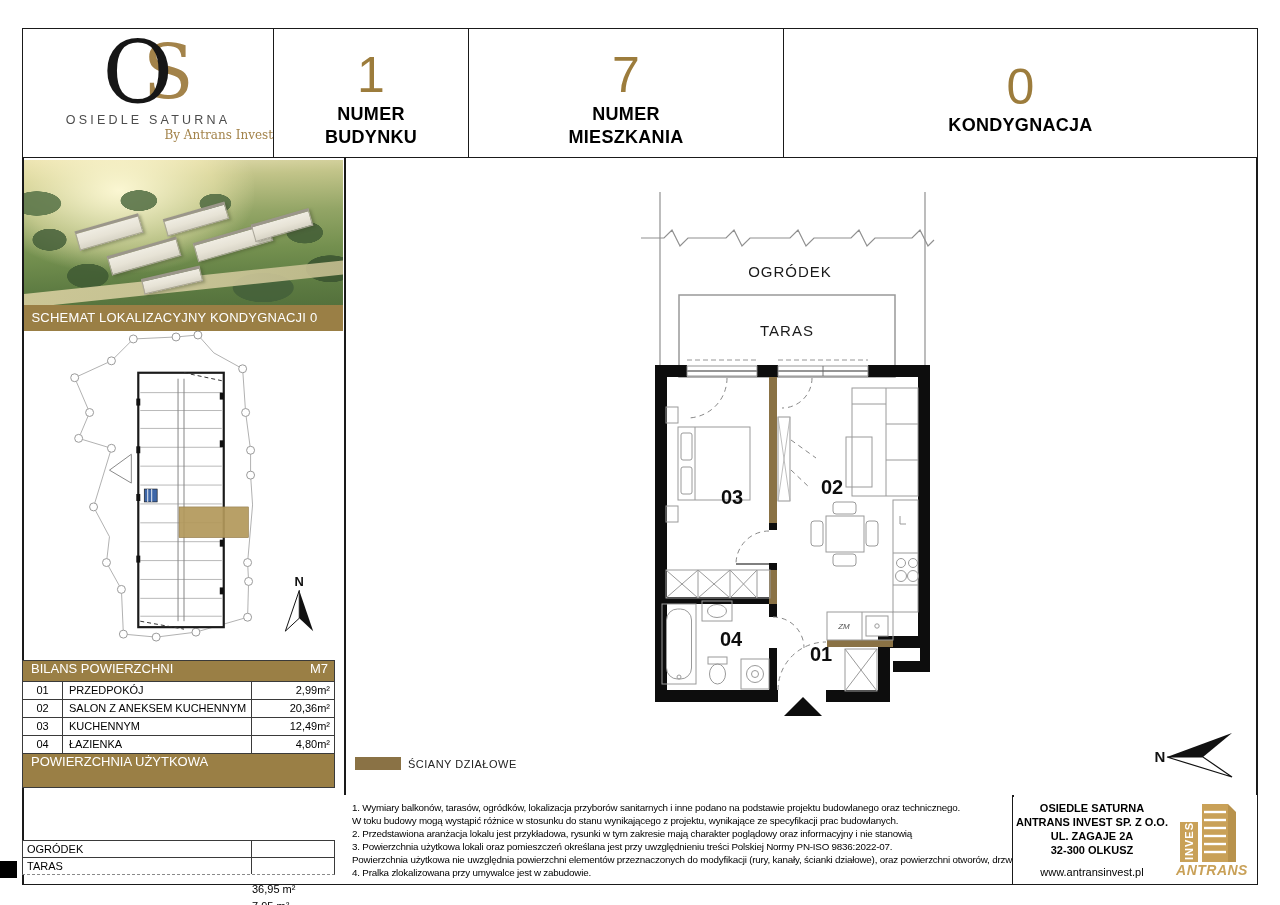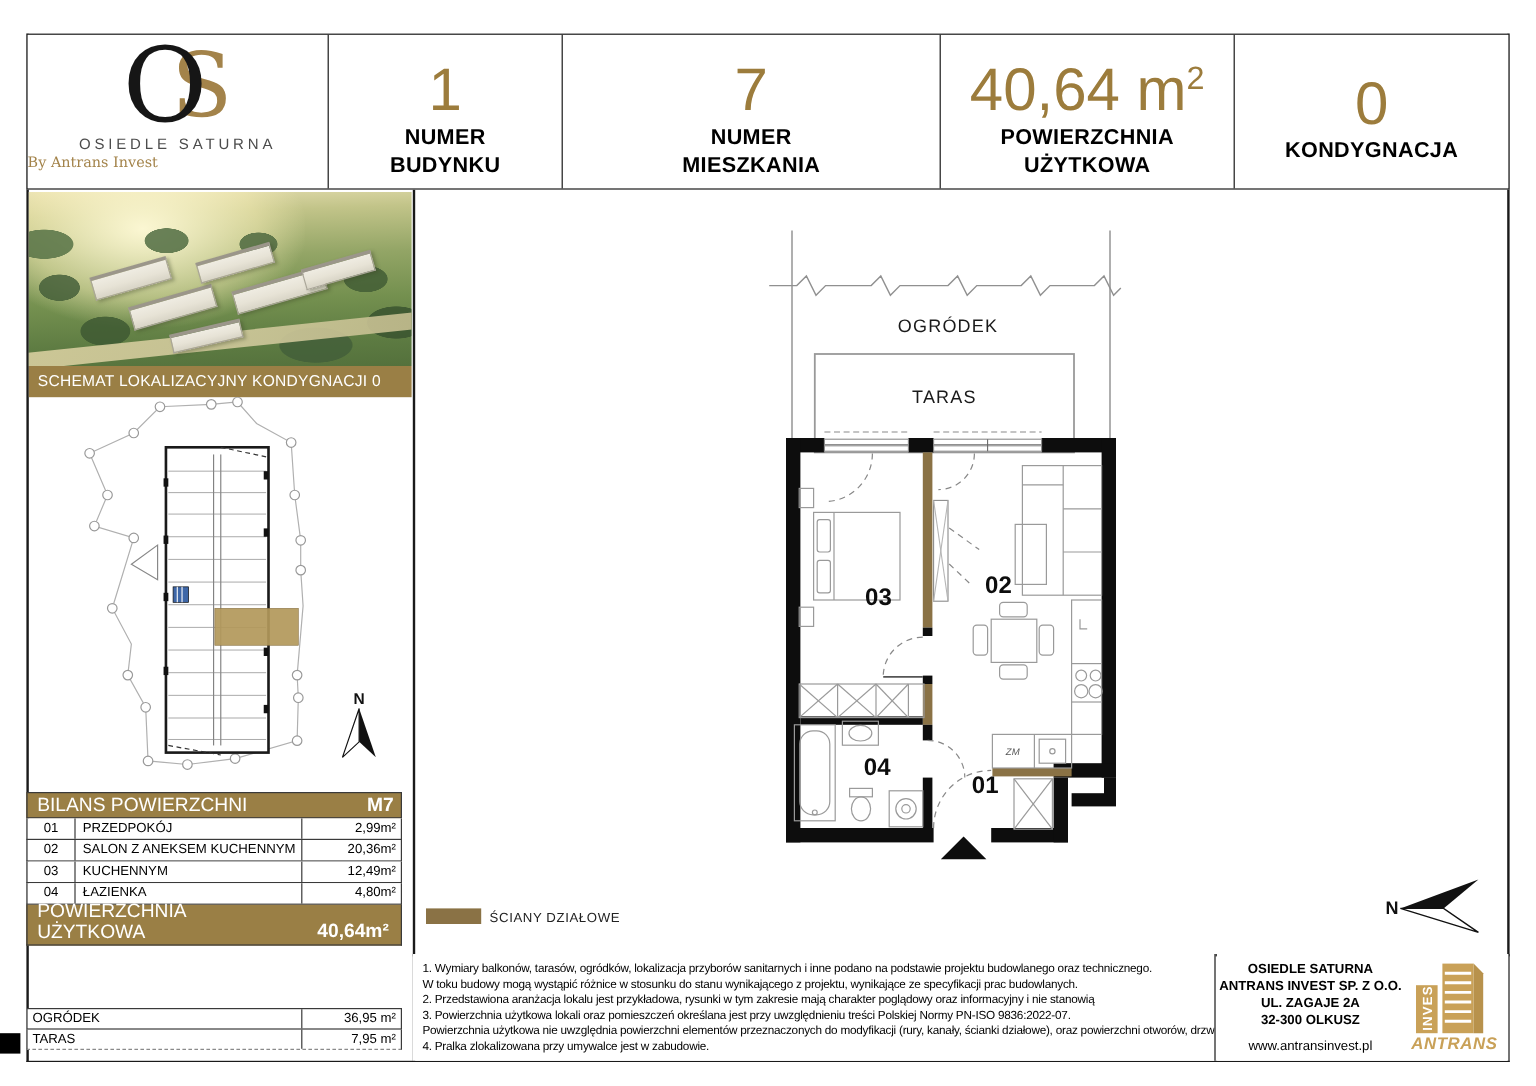--- a/index.html
+++ b/index.html
@@ -13,21 +13,21 @@
   .divider-v   { position:absolute; left:344px;  top:158px; width:1.5px; height:727px; background:#1a1a1a; }
   .hline-footer{ position:absolute; left:344px;  top:795px; width:914px; height:1.5px; background:#1a1a1a; }
 
   
   .header { position:absolute; left:22px; top:28px; width:1236px; height:130px; border:1.5px solid #1a1a1a; display:flex; background:#fff; }
   .logo-cell { width:251px; border-right:1.5px solid #1a1a1a; padding-top:2px; }
   .monogram { height:82px; display:flex; align-items:center; justify-content:center; }
   .mono-o { font-family:"DejaVu Serif", serif; font-size:86px; line-height:80px; color:#161616; position:relative; z-index:2; }
   .mono-s { font-family:"DejaVu Serif", serif; font-size:74px; line-height:80px; color:#A3834A; margin-left:-30px; position:relative; z-index:1; }
   .logo-name { font-size:12.5px; letter-spacing:3.2px; color:#4c4c4c; text-align:center; }
-  .logo-byline { font-family:"DejaVu Serif", serif; font-size:12px; color:#A3834A; text-align:left; margin-top:1px; }
+  .logo-byline { font-family:"DejaVu Serif", serif; font-size:12px; color:#A3834A; text-align:right; margin-top:1px; }
   .hcell { display:flex; flex-direction:column; align-items:center; justify-content:center; border-right:1.5px solid #1a1a1a; }
   .hcell:last-child { border-right:none; }
   .hcell-1 { width:195px; } .hcell-2 { width:315px; } .hcell-3 { width:245px; } .hcell-4 { flex:1; }
   .num { font-size:50px; line-height:56px; color:#9C7C3C; }
   .num sup { font-size:27px; }
   .hlabel { font-size:18px; font-weight:bold; color:#000; line-height:23px; letter-spacing:.3px; text-align:center; }
 
   
   .photo { position:absolute; left:23.5px; top:159.5px; width:319px; height:145px; overflow:hidden;
     background:linear-gradient(178deg,#e3dcae 0%,#c2c489 14%,#93a566 38%,#74904f 62%,#5d7b42 85%,#54713c 100%); }
@@ -50,37 +50,37 @@
   .b3{left:140px;top:50px;width:64px;height:18px;} .b4{left:170px;top:72px;width:78px;height:20px;}
   .b5{left:228px;top:56px;width:60px;height:18px;} .b6{left:118px;top:112px;width:60px;height:16px;transform:rotate(-13deg);}
 
   .goldbar { position:absolute; left:23.5px; top:305px; width:319px; height:26px; background:#9A7F45;
     color:#fff; font-size:13px; line-height:26px; padding-left:8px; letter-spacing:.2px; }
 
   .schematic-svg { position:absolute; left:23.5px; top:331px; width:320px; height:325px; }
 
   
   .bilans { position:absolute; left:22px; top:660px; width:313px; font-size:11px; color:#000; }
-  .bt-gold { background:#9A7F45; color:#fff; display:flex; align-items:flex-end; height:22px;
-    border:1px solid #3a3a3a; padding:0 6px 0 8px; font-size:16px; }
+  .bt-gold { background:#9A7F45; color:#fff; display:flex; align-items:flex-start; height:22px;
+    border:1px solid #3a3a3a; padding:0 6px 0 8px; font-size:13px; }
   .bt-gold .grow { flex:1; }
   .bt-row { display:flex; align-items:stretch; height:18px; border:1px solid #3a3a3a; border-top:none; background:#fff; }
   .bt-no { width:40px; text-align:center; border-right:1px solid #3a3a3a; line-height:17px; }
   .bt-name { flex:1; padding-left:6px; border-right:1px solid #3a3a3a; line-height:17px; }
   .bt-area { width:82px; text-align:right; padding-right:4px; line-height:17px; }
   .bt-total { border-top:none; height:34px; }
   .bt-total .bt-area { font-weight:bold; line-height:21px;margin-top:36px; }
 
   
   .outdoor { position:absolute; left:22px; top:840px; width:313px; font-size:11px; background:#fff; }
   .od-row { display:flex; height:17.5px; border:1px solid #3a3a3a; border-top:none; align-items:stretch; }
   .od-row:first-child { border-top:1px solid #3a3a3a; }
   .od-row:last-child { border-bottom:1.5px dashed #8a8a8a; }
   .od-name { flex:1; padding-left:4px; border-right:1px solid #3a3a3a; line-height:16px; }
-  .od-area { width:82px; text-align:right; padding-right:4px; line-height:16px; }
+  .od-area { width:82px; text-align:left; padding-right:4px; line-height:16px;margin-top:40px; }
   .smudge { filter:blur(1.1px); opacity:.45; }
 
   .edge-square { position:absolute; left:0; top:861px; width:17px; height:17px; background:#000; }
 
   .plan-svg { position:absolute; left:344px; top:158px; width:914px; height:637px; }
 
   
   .disclaimer { position:absolute; left:344px; top:795px; width:669px; height:89px; border-right:1.5px solid #1a1a1a;
     padding:6px 4px 0 8px; font-size:9.8px; letter-spacing:-0.2px; line-height:13.1px; color:#000; white-space:nowrap; overflow:hidden; background:#fff; }
   .company { position:absolute; left:1013.5px; top:795px; width:243px; height:89px; display:flex; align-items:center; padding:4px 2px; background:#fff; }
@@ -115,27 +115,20 @@
       <div class="hlabel">
           <div>NUMER</div>
           <div>BUDYNKU</div>
         </div>
     </div>
     <div class="hcell hcell-2">
       <div class="num"><span>7</span><sup></sup></div>
       <div class="hlabel">
           <div>NUMER</div>
           <div>MIESZKANIA</div>
-        </div>
-    </div>
-    <div class="hcell hcell-3">
-      <div class="num"><span>40,64 m</span><sup>2</sup></div>
-      <div class="hlabel">
-          <div>POWIERZCHNIA</div>
-          <div>UŻYTKOWA</div>
         </div>
     </div>
     <div class="hcell hcell-4">
       <div class="num"><span>0</span><sup></sup></div>
       <div class="hlabel">
           <div>KONDYGNACJA</div>
           <div></div>
         </div>
     </div>
   </div>
@@ -223,21 +216,21 @@
     <g>
       <text x="299" y="587" text-anchor="middle" font-size="13" font-weight="bold" fill="#111">N</text>
       <polygon points="299,591 313,632 299,619" fill="#111"></polygon>
       <polygon points="299,591 285,632 299,619" fill="#fff" stroke="#111" stroke-width="1"></polygon>
     </g>
   </svg>
 
   <div class="bilans">
     <div class="bt-gold">
       <span class="grow">BILANS POWIERZCHNI</span>
-      <span style="font-weight:bold">M7</span>
+      <span style="font-weight:normal">M7</span>
     </div>
     <div class="bt-row">
       <div class="bt-no">01</div>
       <div class="bt-name">PRZEDPOKÓJ</div>
       <div class="bt-area">2,99m²</div>
     </div>
     <div class="bt-row">
       <div class="bt-no">02</div>
       <div class="bt-name">SALON Z ANEKSEM KUCHENNYM</div>
       <div class="bt-area">20,36m²</div>

